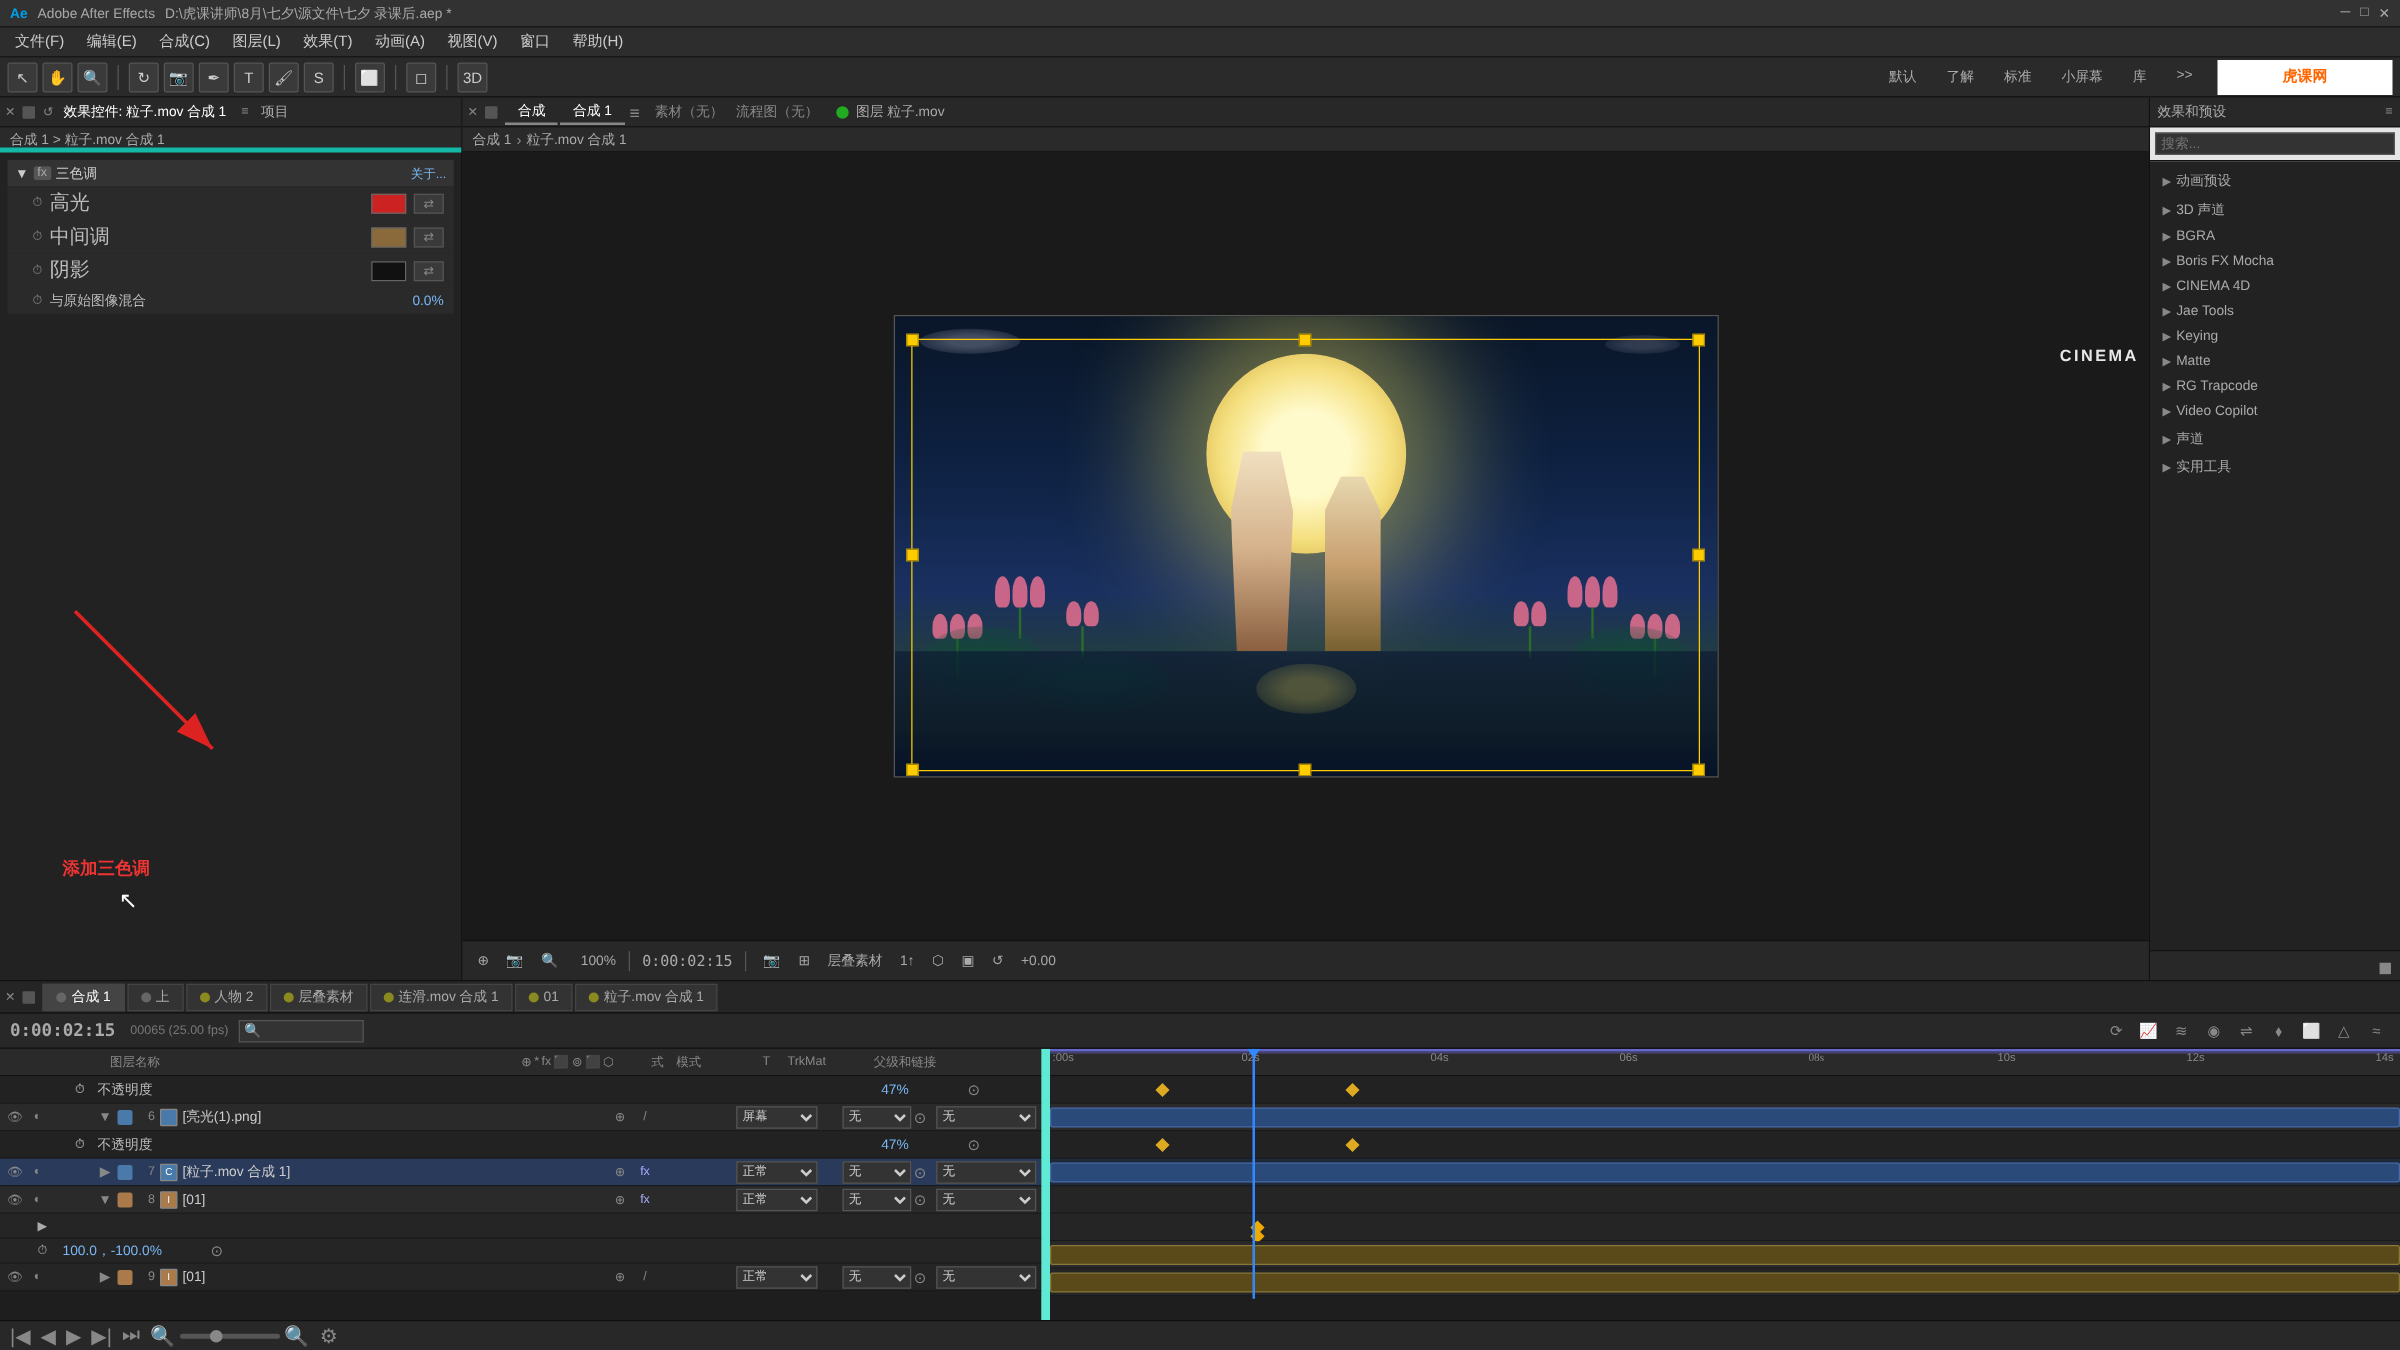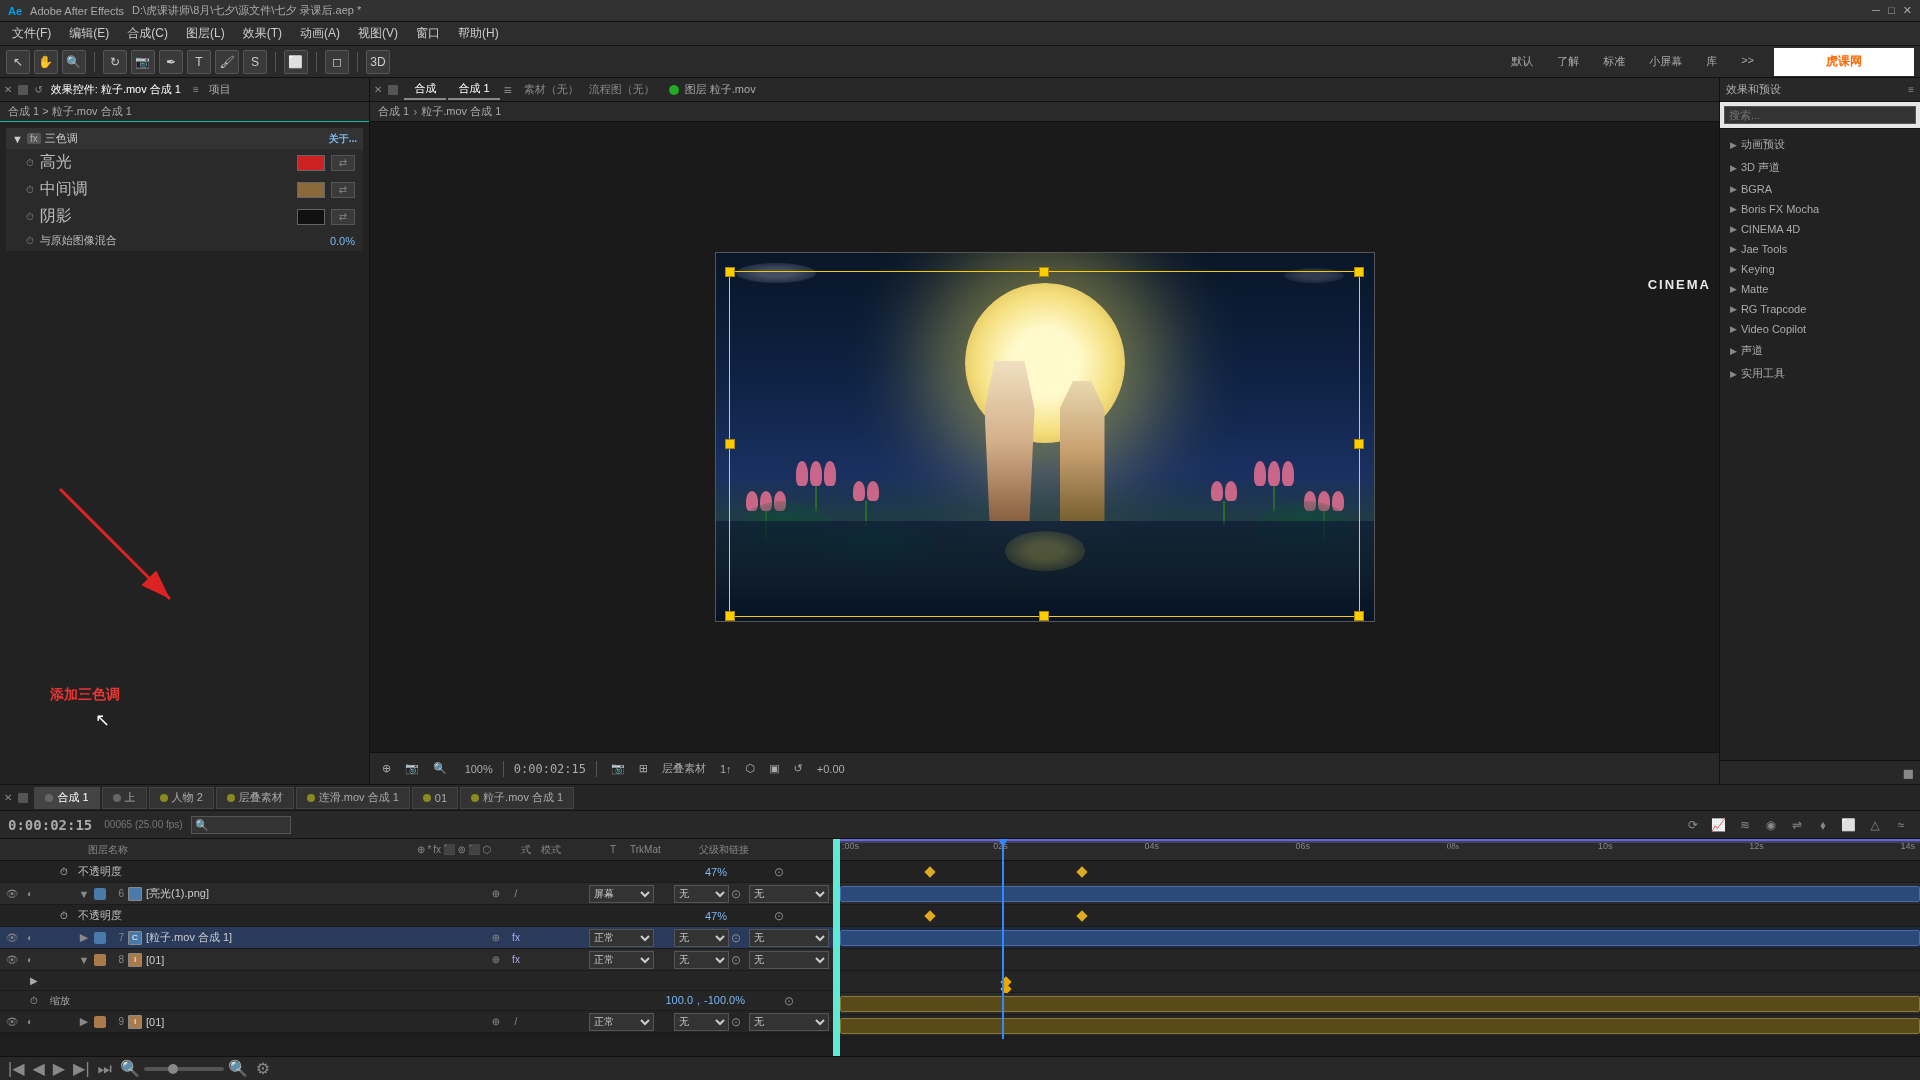--- a/index.html
+++ b/index.html
@@ -125,21 +125,21 @@
       display: flex;
       flex-direction: column;
     }
 
     .breadcrumb-bar {
       background: #2a2a2a;
       height: 20px;
       padding: 2px 8px;
       font-size: 11px;
       color: #aaa;
-      border-bottom: 1px solid #14b8a6;
+      border-bottom: 4px solid #14b8a6;
     }
 
     
     .effects-panel {
       flex: 1;
       overflow-y: auto;
       padding: 6px;
     }
 
     .effect-group {
@@ -863,21 +863,21 @@
       </div>
 
       <div class="effects-panel">
         <div class="effect-group">
           <div class="effect-group-header">
             <span>▼</span>
             <span style="display:flex;align-items:center;gap:2px;">
               <span style="font-size:10px;background:#555;padding:0 3px;border-radius:2px;color:#aaa;">fx</span>
             </span>
             <span>三色调</span>
-            <span style="margin-left:auto;font-size:10px;color:#7ab8f5;font-weight:bold;">关于...</span>
+            <span style="margin-left:auto;font-size:10px;color:#7ab8f5;">关于...</span>
           </div>
 
           <div class="effect-row">
             <span style="font-size:10px;color:#888;">⏱</span>
             <label>高光</label>
             <div class="color-swatch swatch-red"></div>
             <div class="swatch-arrows">⇄</div>
           </div>
 
           <div class="effect-row">
@@ -1303,21 +1303,20 @@
             <option>无</option>
           </select>
         </div>
 
         <div class="layer-effects-row">
           <span style="flex:0 0 16px;">▶</span>
         </div>
 
         <div class="layer-effects-row">
           <span style="flex:0 0 16px;font-size:10px;">⏱</span>
-          <span style="flex:1;">缩放</span>
           <span style="color:#7ab8f5;font-size:11px;">100.0，-100.0%</span>
           <div style="width:80px;display:flex;justify-content:center;">
             <span style="font-size:12px;color:#888;">⊙</span>
           </div>
         </div>
 
         <div class="layer-row" style="background:#252525;">
           <span class="layer-vis">👁</span>
           <span class="layer-audio" style="font-size:10px;color:#888;">◐</span>
           <span class="layer-solo" style="font-size:10px;"></span>

